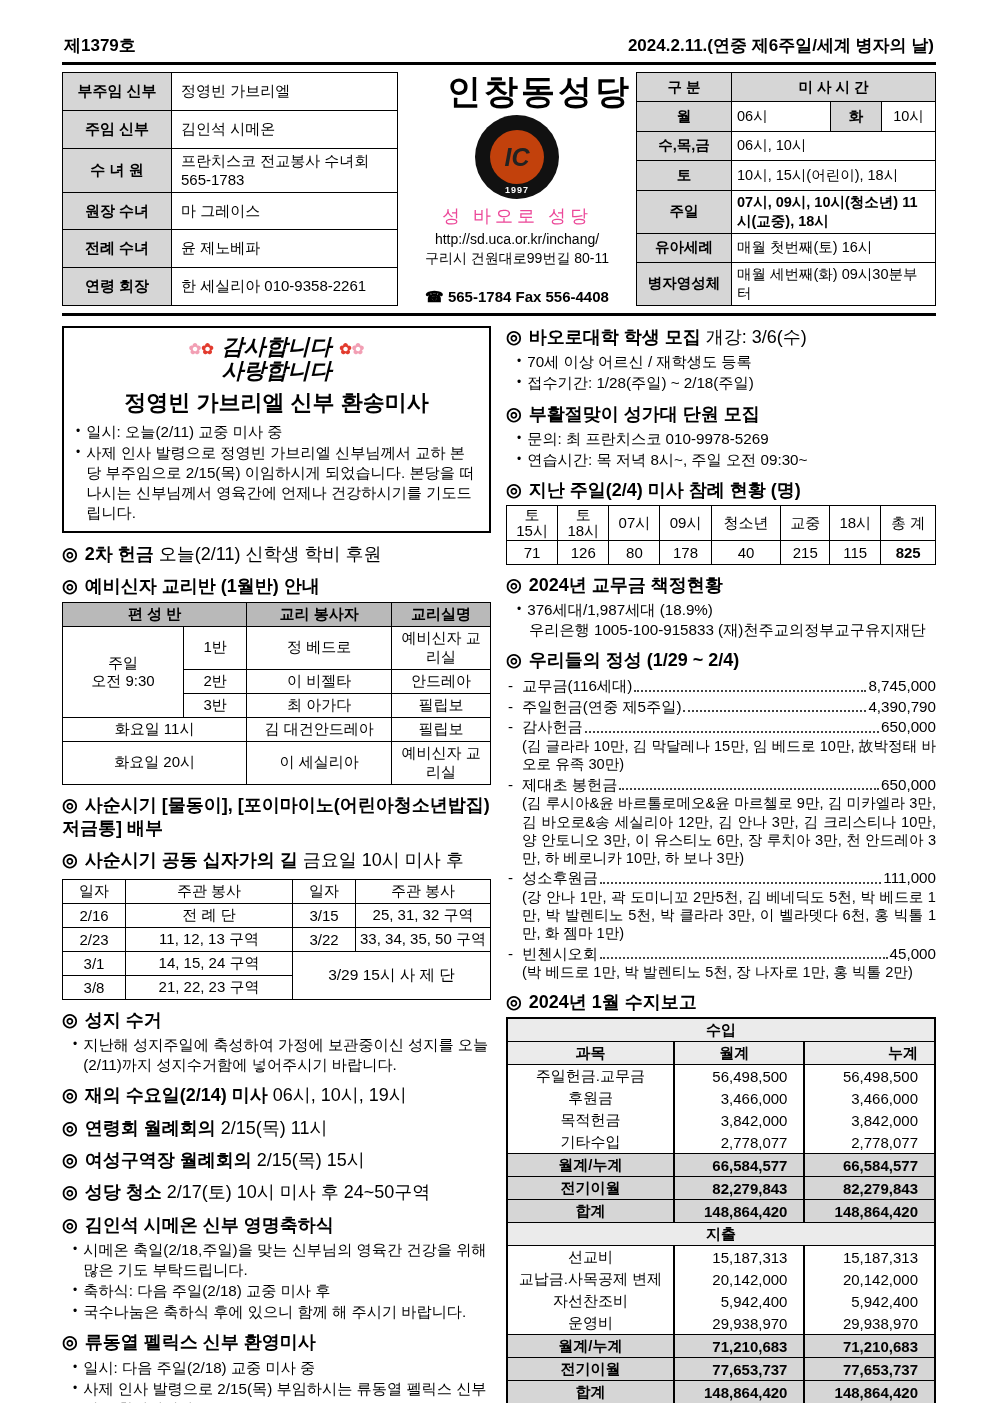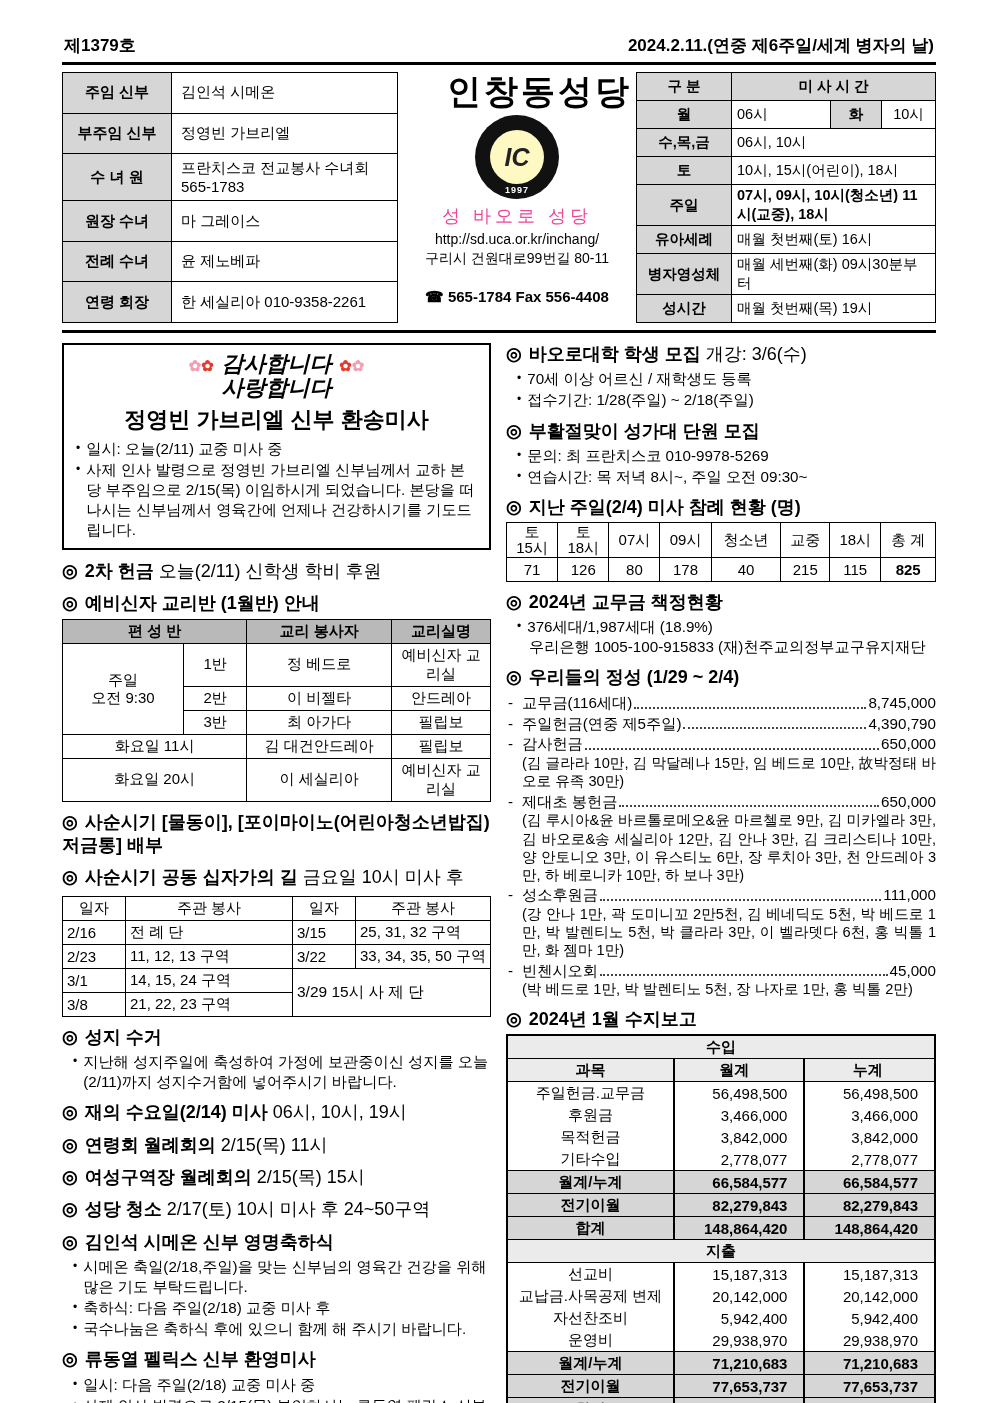--- a/index.html
+++ b/index.html
@@ -19,21 +19,21 @@
   .staff-tbl{width:336px;}
   .staff-tbl td{height:30px;}
   .staff-tbl .lbl{width:96px;text-align:center;font-weight:bold;background:#d6d6d6;}
   .staff-tbl .val{text-align:left;padding-left:9px;}
 
   .church{width:236px;text-align:center;padding-top:2px;}
   .church-name{font-size:34px;font-weight:bold;letter-spacing:3px;line-height:1.0;padding-left:45px;}
   .logo{width:84px;height:84px;border-radius:50%;background:#111;margin:7px auto 5px auto;
     position:relative;}
   .logo-inner{position:absolute;left:15px;top:15px;width:54px;height:54px;border-radius:50%;
-    background:#fef9c3;display:flex;align-items:center;justify-content:center;
+    background:#c2410c;display:flex;align-items:center;justify-content:center;
     font-weight:bold;font-size:25px;font-style:italic;color:#222;}
   .logo-year{position:absolute;left:0;right:0;bottom:4px;color:#fff;font-size:9px;
     font-weight:bold;letter-spacing:1px;}
   .church-sub{color:#ec4899;font-size:18px;letter-spacing:4px;margin-top:1px;}
   .church-url,.church-addr{font-size:14px;margin-top:3px;}
   .church-tel{font-size:15px;font-weight:bold;margin-top:20px;}
 
   .mass-tbl{width:300px;}
   .mass-tbl td{padding:1px 5px;font-size:14.5px;height:25px;}
   .mass-tbl .lbl{width:84px;text-align:center;font-weight:bold;background:#d6d6d6;}
@@ -59,21 +59,21 @@
     font-weight:bold;font-size:22px;line-height:1.08;}
   .flower{font-style:normal;font-size:15px;}
   .fl-red{color:#e23b2e;} .fl-pink{color:#f29fb4;}
   .farewell-title{text-align:center;font-size:22px;font-weight:bold;margin:5px 0 4px 0;}
 
   .ctbl{width:100%;text-align:center;margin-top:2px;}
   .ctbl th{background:#b9b9b9;font-weight:bold;padding:2px 12px;}
   .ctbl td{padding:2px 4px;}
   .grp div{line-height:1.15;}
 
-  .stbl{width:100%;margin-top:6px;}
+  .stbl{width:100%;text-align:center;margin-top:6px;}
   .stbl td,.stbl th{padding:2px 4px;font-weight:normal;}
   .stbl .merged{font-size:15.5px;}
 
   .atbl{width:100%;text-align:center;}
   .atbl th{font-weight:normal;padding:1px 2px;}
   .atbl th span{display:block;line-height:1.05;}
   .atbl td{padding:3px 2px;}
   .bold{font-weight:bold;}
 
   
@@ -106,26 +106,26 @@
   <div class="masthead">
     <span>제1379호</span>
     <span>2024.2.11.(연중 제6주일/세계 병자의 날)</span>
   </div>
 
   <div class="top-band">
 
     <table class="staff-tbl">
       <tbody>
           <tr>
+        <td class="lbl">부주임 신부</td>
+        <td class="val">정영빈 가브리엘</td>
+          </tr>
+      <tr>
         <td class="lbl">주임 신부</td>
         <td class="val">김인석 시메온</td>
-          </tr>
-      <tr>
-        <td class="lbl">부주임 신부</td>
-        <td class="val">정영빈 가브리엘</td>
           </tr>
       <tr>
         <td class="lbl">수 녀 원</td>
         <td class="val">프란치스코 전교봉사 수녀회 565-1783</td>
           </tr>
       <tr>
         <td class="lbl">원장 수녀</td>
         <td class="val">마 그레이스</td>
           </tr>
       <tr>
@@ -175,24 +175,20 @@
         <td class="lbl">주일</td>
         <td colspan="3" class="mass-bold">07시, 09시, 10시(청소년) 11시(교중), 18시</td>
           </tr>
       <tr>
         <td class="lbl">유아세례</td>
         <td colspan="3">매월 첫번째(토) 16시</td>
           </tr>
       <tr>
         <td class="lbl">병자영성체</td>
         <td colspan="3">매월 세번째(화) 09시30분부터</td>
-          </tr>
-      <tr>
-        <td class="lbl">성시간</td>
-        <td colspan="3">매월 첫번째(목) 19시</td>
           </tr>
     </tbody>
       </table>
   </div>
 
   <div class="cols">
 
     <div class="colL">
 
       <div class="farewell">
@@ -505,21 +501,21 @@
       <div class="sec">
         <div class="sec-h"><span class="mk">◎</span><b>2024년 1월 수지보고</b></div>
         <table class="fin">
           <tbody>
               <tr class="line">
                 <td colspan="3" class="band">수입</td>
               </tr>
           <tr class="line">
             <td class="ch nm">과목</td>
             <td class="ch num" style="text-align:center;">월계</td>
-            <td class="ch num" style="text-align:center;padding-left:12px;">누계</td>
+            <td class="ch num" style="padding-left:12px;">누계</td>
               </tr>
           <tr class="line">
             <td class="nm">주일헌금.교무금</td>
             <td class="num">56,498,500</td>
             <td class="num">56,498,500</td>
               </tr>
           <tr>
             <td class="nm">후원금</td>
             <td class="num">3,466,000</td>
             <td class="num">3,466,000</td>

